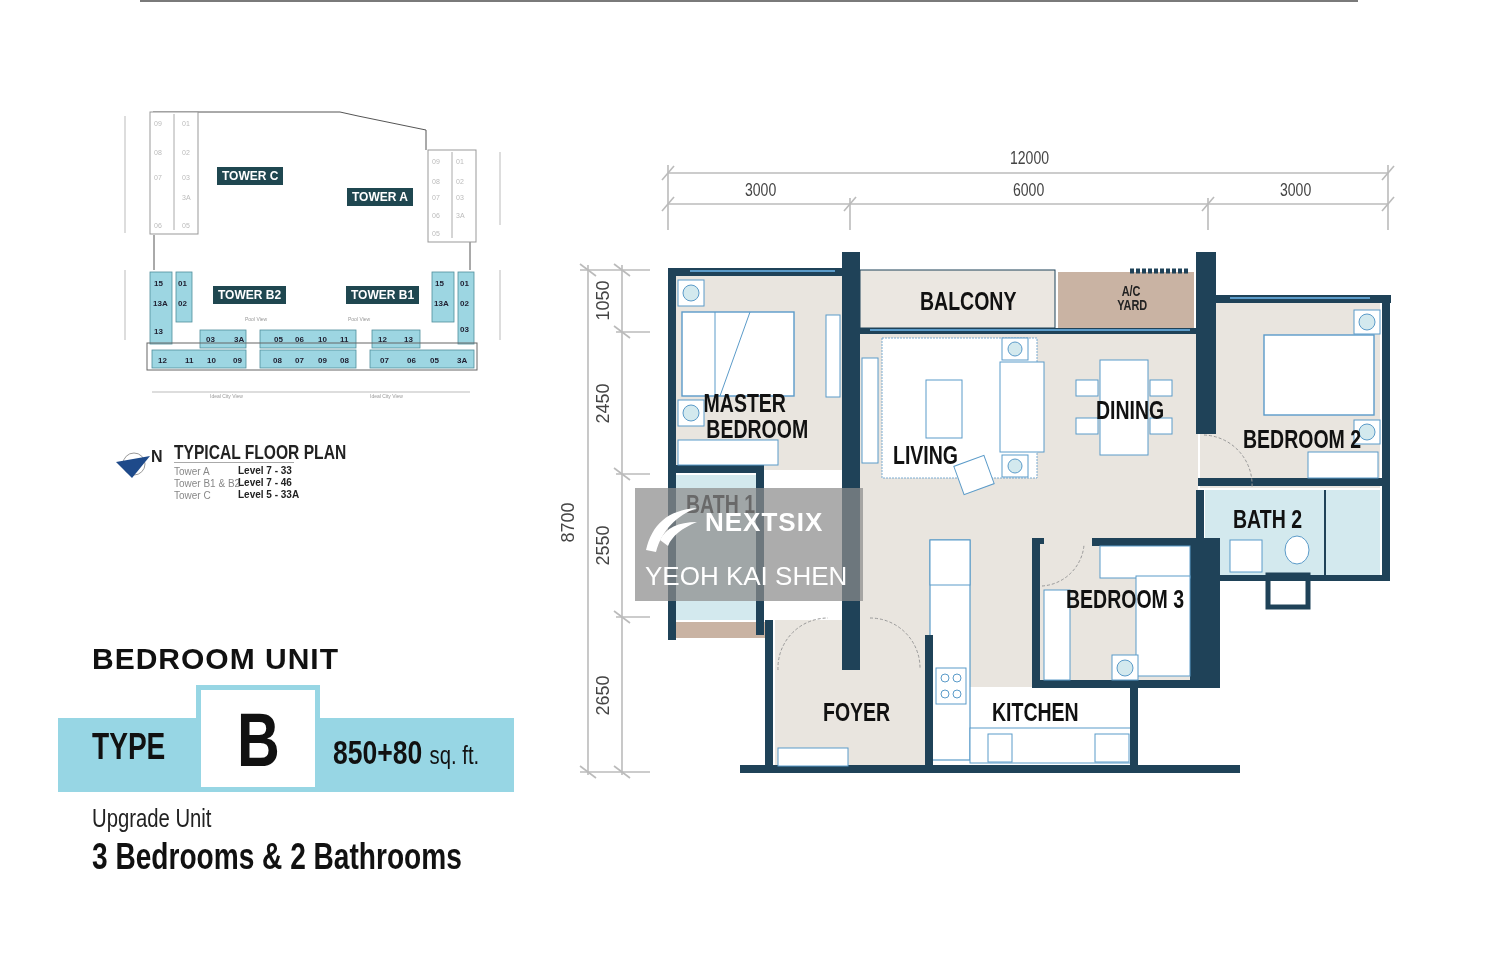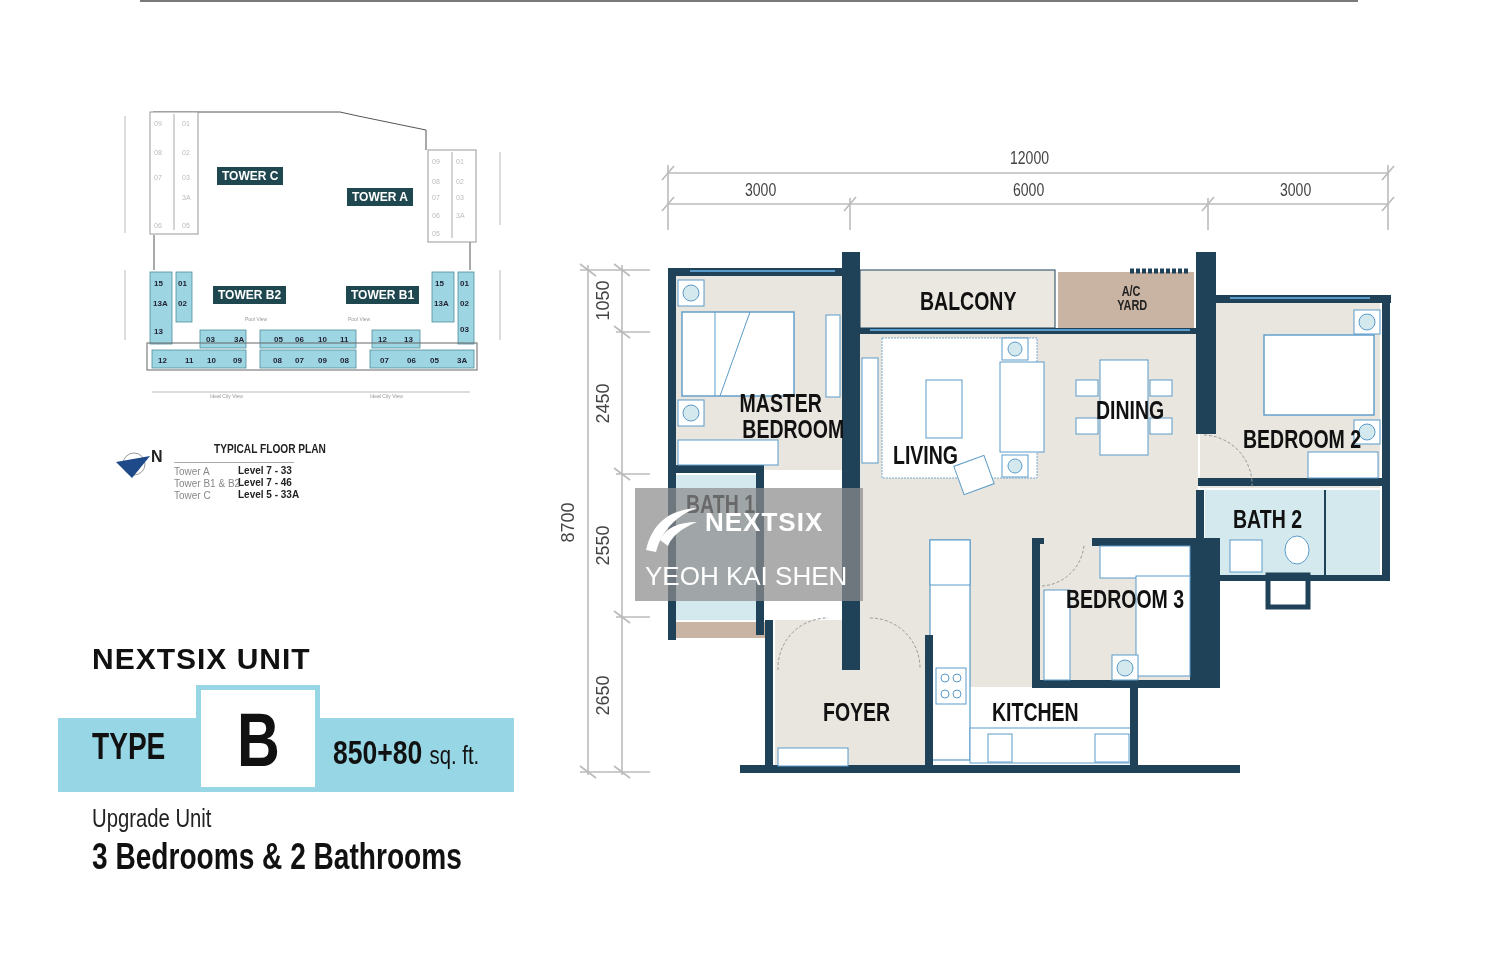--- a/index.html
+++ b/index.html
@@ -2,21 +2,21 @@
 <html><head>
 <meta charset="utf-8">
 <style>
   html,body{margin:0;padding:0;background:#fff;}
   body{width:1500px;height:976px;position:relative;overflow:hidden;font-family:"Liberation Sans",sans-serif;}
   .topline{position:absolute;left:140px;top:0;width:1218px;height:2px;background:#7a7a7a;}
   .abs{position:absolute;}
   .narrow{display:inline-block;transform:scaleX(0.78);transform-origin:left center;white-space:nowrap;}
   .narrowc{display:inline-block;transform:scaleX(0.78);transform-origin:center center;white-space:nowrap;}
   .tower-label{position:absolute;background:#1f4750;color:#fff;font-weight:bold;font-size:12px;padding:2px 5px;}
-  .fp-title{font-weight:bold;font-size:13px;color:#222;margin-left:40px;}
+  .fp-title{font-weight:bold;font-size:20px;color:#222;}
   .lvl{font-size:10px;color:#888;}
   .lvlv{font-size:10px;color:#222;font-weight:bold;}
   .public{left:92px;top:642px;font-size:30px;font-weight:900;color:#111;letter-spacing:1px;}
   .band{left:58px;top:718px;width:456px;height:74px;background:#97d6e4;}
   .bbox{left:196px;top:685px;width:124px;height:107px;background:#97d6e4;}
   .bboxin{left:201px;top:690px;width:114px;height:97px;background:#fff;}
   .typ{left:92px;top:726px;font-size:36px;font-weight:bold;color:#111;}
   .btxt{left:201px;top:700px;width:114px;text-align:center;font-size:76px;font-weight:bold;color:#111;line-height:80px;}
   .area{left:333px;top:733px;font-size:34px;font-weight:bold;color:#111;}
   .area small{font-size:26px;font-weight:normal;}
@@ -142,21 +142,21 @@
   <div class="abs" style="left:174px;top:462px;width:120px;height:1px;background:#aaa"></div>
   <div class="abs lvl" style="left:174px;top:466px">Tower A</div>
   <div class="abs lvlv" style="left:238px;top:465px">Level 7 - 33</div>
   <div class="abs lvl" style="left:174px;top:478px">Tower B1 &amp; B2</div>
   <div class="abs lvlv" style="left:238px;top:477px">Level 7 - 46</div>
   <div class="abs lvl" style="left:174px;top:490px">Tower C</div>
   <div class="abs lvlv" style="left:238px;top:489px">Level 5 - 33A</div>
 </div>
 
 <div>
-  <div class="abs public">NEXTSIX UNIT</div>
+  <div class="abs public">BEDROOM UNIT</div>
   <div class="abs band"></div>
   <div class="abs bbox"></div>
   <div class="abs bboxin"></div>
   <div class="abs typ"><span class="narrow">TYPE</span></div>
   <div class="abs btxt"><span class="narrowc">B</span></div>
   <div class="abs area"><span class="narrow"><span>850+80</span> <small>sq. ft.</small></span></div>
   <div class="abs upg"><span class="narrow">Upgrade Unit</span></div>
   <div class="abs beds"><span class="narrow">3 Bedrooms &amp; 2 Bathrooms</span></div>
 </div>
 
@@ -315,21 +315,21 @@
     <path d="M 544 185 A 50 50 0 0 1 592 238"></path>
     <path d="M 382 336 A 45 45 0 0 0 424 295"></path>
   </g>
 </svg>
 
 <div class="abs room" style="left:920px;top:287px"><span class="narrow">BALCONY</span></div>
 <div class="abs" style="left:1113px;top:284px;font-size:14px;font-weight:bold;color:#222;text-align:right;line-height:14px;width:30px">
   <div><span class="narrowc">A/C</span></div>
   <div><span class="narrowc">YARD</span></div>
 </div>
-<div class="abs room" style="left:728px;top:390px;line-height:26px;text-align:left;width:75px">
+<div class="abs room" style="left:692px;top:390px;line-height:26px;text-align:left;width:75px">
   <div><span class="narrowc">MASTER</span></div>
   <div><span class="narrowc">BEDROOM</span></div>
 </div>
 <div class="abs room" style="left:893px;top:441px"><span class="narrow">LIVING</span></div>
 <div class="abs room" style="left:1096px;top:396px"><span class="narrow">DINING</span></div>
 <div class="abs room" style="left:1243px;top:425px"><span class="narrow">BEDROOM 2</span></div>
 <div class="abs room" style="left:686px;top:490px"><span class="narrow">BATH 1</span></div>
 <div class="abs room" style="left:1233px;top:505px"><span class="narrow">BATH 2</span></div>
 <div class="abs room" style="left:1066px;top:585px"><span class="narrow">BEDROOM 3</span></div>
 <div class="abs room" style="left:823px;top:698px"><span class="narrow">FOYER</span></div>

